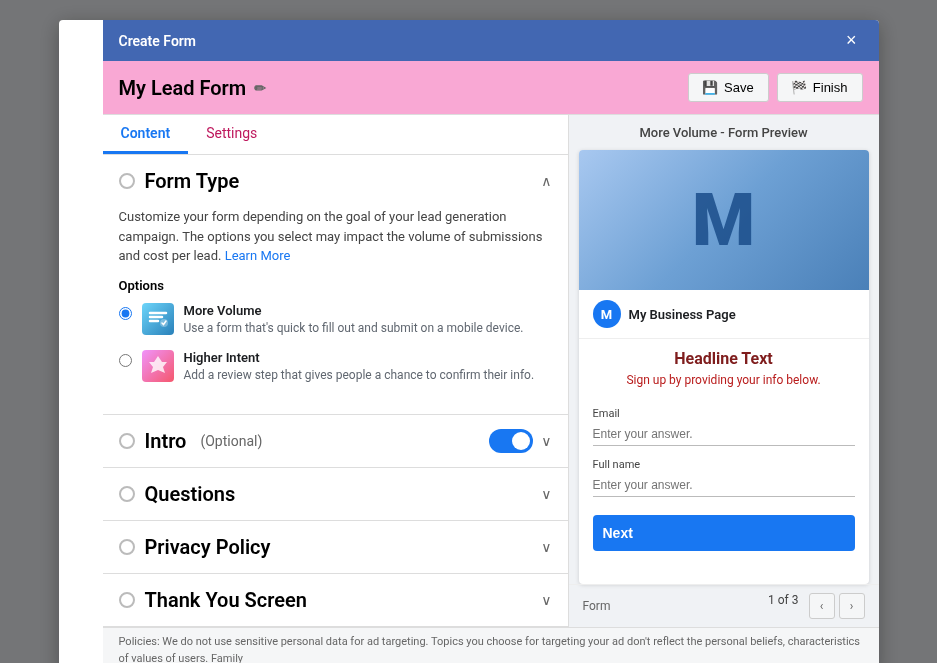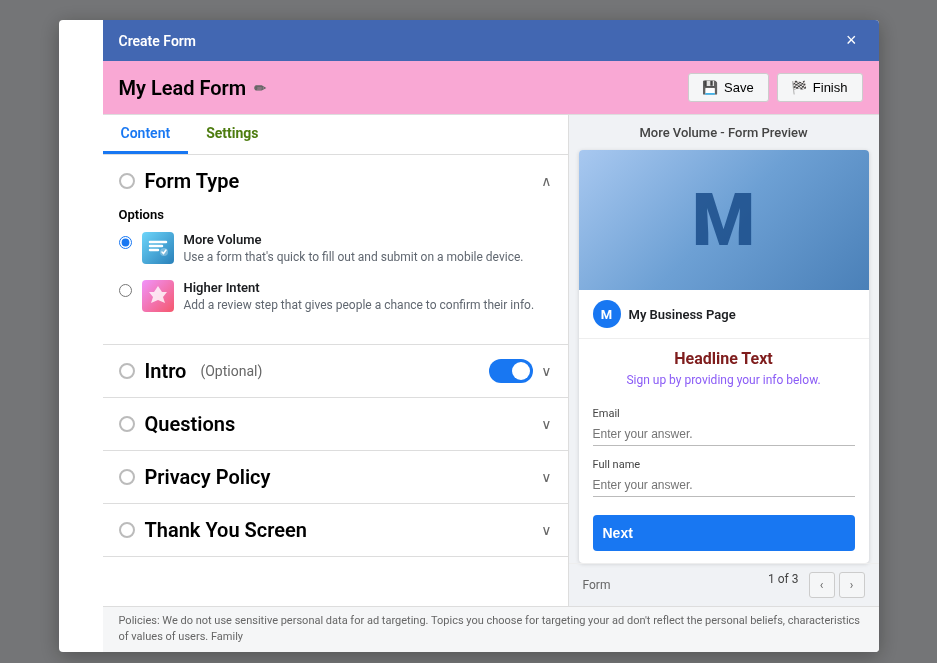--- a/index.html
+++ b/index.html
@@ -101,22 +101,22 @@
     .tabs {
       display: flex;
       border-bottom: 1px solid #ddd;
       flex-shrink: 0;
     }
     .tab {
       padding: 10px 18px;
       font-size: 14px;
       cursor: pointer;
       border-bottom: 3px solid transparent;
-      font-weight: 700;
-      color: #4d7c0f;
+      font-weight: 400;
+      color: #be185d;
     }
     .tab.active {
       color: #1877f2;
       border-bottom-color: #1877f2;
       font-weight: 600;
     }
     .sections {
       padding: 0;
     }
     .section {
@@ -312,21 +312,21 @@
     .preview-headline {
       text-align: center;
       font-size: 16px;
       font-weight: 700;
       padding: 10px 14px 4px;
       color: #7f1d1d;
     }
     .preview-subtext {
       text-align: center;
       font-size: 12px;
-      color: #8b5cf6;
+      color: #b91c1c;
       padding: 0 14px 12px;
       line-height: 1.4;
     }
     .preview-field {
       padding: 6px 14px;
     }
     .preview-field-label {
       font-size: 11px;
       color: #444;
       margin-bottom: 3px;
@@ -440,20 +440,24 @@
 
           <div class="section">
             <div class="section-header">
               <div class="section-header-left">
                 <div class="section-circle"></div>
                 <span class="section-title">Form Type</span>
               </div>
               <span class="chevron-icon">∧</span>
             </div>
             <div class="form-type-content">
+              <p class="form-type-desc">
+                <span>Customize your form depending on the goal of your lead generation campaign. The options you select may impact the volume of submissions and cost per lead.</span>
+                <a href="#" class="learn-more">Learn More</a>
+              </p>
               <div class="options-label">Options</div>
 
               <div class="option-row">
                 <input type="radio" class="radio-input" name="form-type" checked="" style="">
                 <div class="option-icon option-icon-more">
                   <svg width="24" height="24" viewBox="0 0 24 24" fill="none">
                     <rect width="24" height="24" rx="3" fill="none"></rect>
                     <path d="M4 6h16M4 10h12M4 14h8" stroke="#fff" stroke-width="2.5" stroke-linecap="round"></path>
                     <circle cx="18" cy="16" r="4" fill="#fff" opacity="0.3"></circle>
                     <path d="M16 16l1.5 1.5L20 14" stroke="#fff" stroke-width="1.5" stroke-linecap="round"></path>

